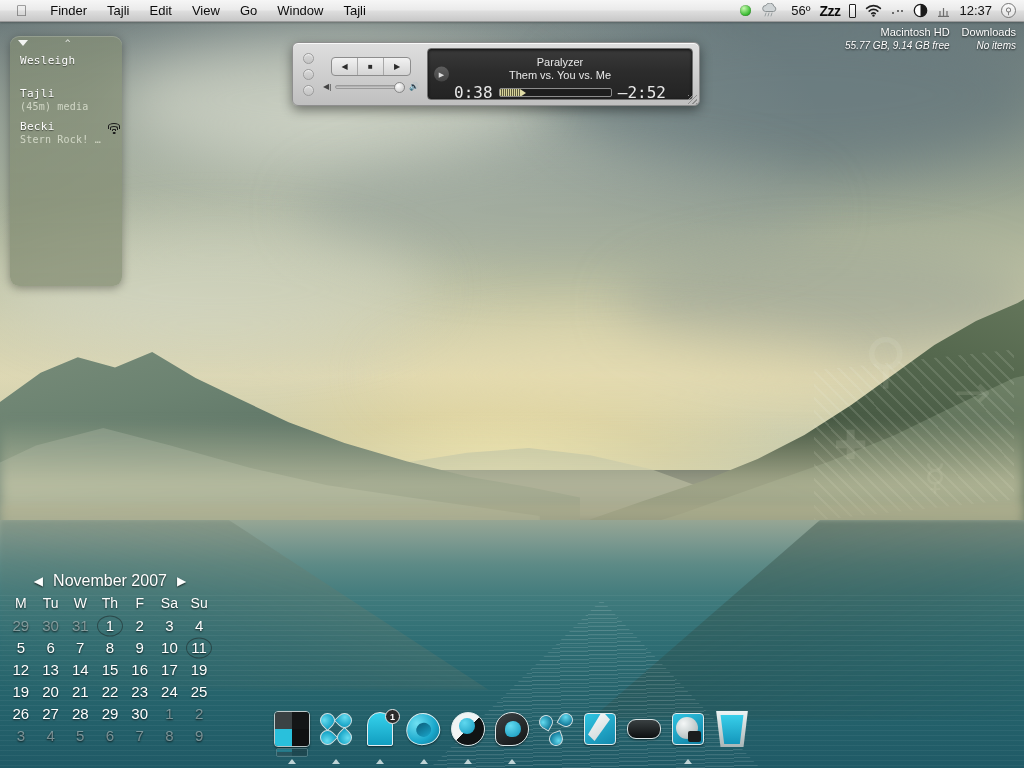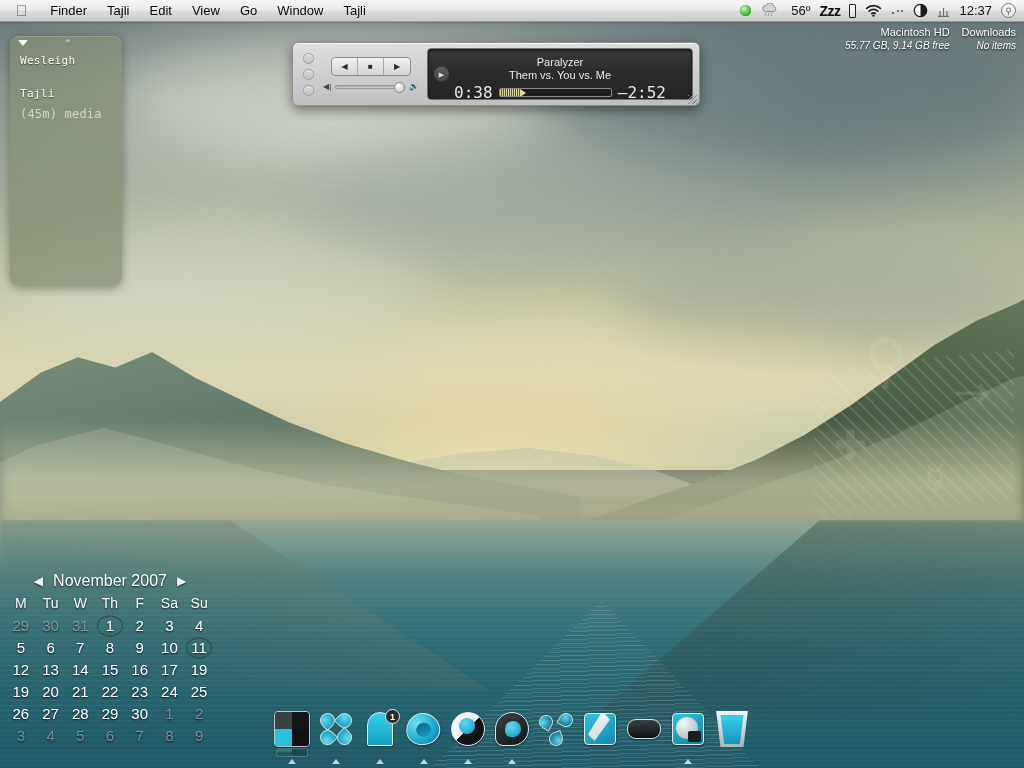--- a/index.html
+++ b/index.html
@@ -183,22 +183,22 @@
   }
   .bl-head .caret {
     position:absolute; left:55px; top:2px; color:rgba(255,255,255,.8); font-size:9px;
   }
   .bl-row {
     position:relative; height:33px; padding:2px 8px 0 10px;
     display:flex; align-items:flex-start; justify-content:space-between;
   }
   .bl-name { color:#fff; font-size:11px; letter-spacing:.3px;
     text-shadow:0 1px 1px rgba(0,0,0,.5); }
-  .bl-status { color:rgba(235,240,225,.72); font-size:12px; letter-spacing:.2px;
-    margin-top:7px; white-space:nowrap; }
+  .bl-status { color:rgba(235,240,225,.72); font-size:10px; letter-spacing:.2px;
+    margin-top:1px; white-space:nowrap; }
   .bl-texts { display:flex; flex-direction:column; }
   .bl-ico { margin-top:3px; flex:0 0 auto; }
   .ball {
     width:11px;height:11px;border-radius:50%;
     background:radial-gradient(circle at 35% 28%, #bfe6ff 0%, #3a9bdc 45%, #1d5f9e 100%);
     box-shadow:inset 0 -1px 2px rgba(0,0,0,.4), 0 1px 1px rgba(0,0,0,.35);
   }
   .ball.dim { background:radial-gradient(circle at 35% 28%, #9fc8e8 0%, #2d76ad 45%, #14456f 100%); }
   .wifi-ico { width:13px; height:11px; position:relative; }
   .wifi-ico i {
@@ -506,20 +506,29 @@
   </div>
 
   <div class="bl-row">
     <div class="bl-texts">
       <span class="bl-name">Tajli</span>
       <span class="bl-status">(45m) media</span>
     </div>
     <span class="bl-ico"><span class="ball dim"></span></span>
   </div>
 
+  <div class="bl-row">
+    <div class="bl-texts">
+      <span class="bl-name">Becki</span>
+      <span class="bl-status">Stern Rock! …</span>
+    </div>
+    <span class="bl-ico">
+      <span class="wifi-ico"><i class="a"></i><i class="b"></i><i class="c"></i><i class="d"></i></span>
+    </span>
+  </div>
 
 
 
 </div>
 
 <div id="player">
   <div class="pl-dots">
     <span></span>
     <span></span>
     <span></span>

